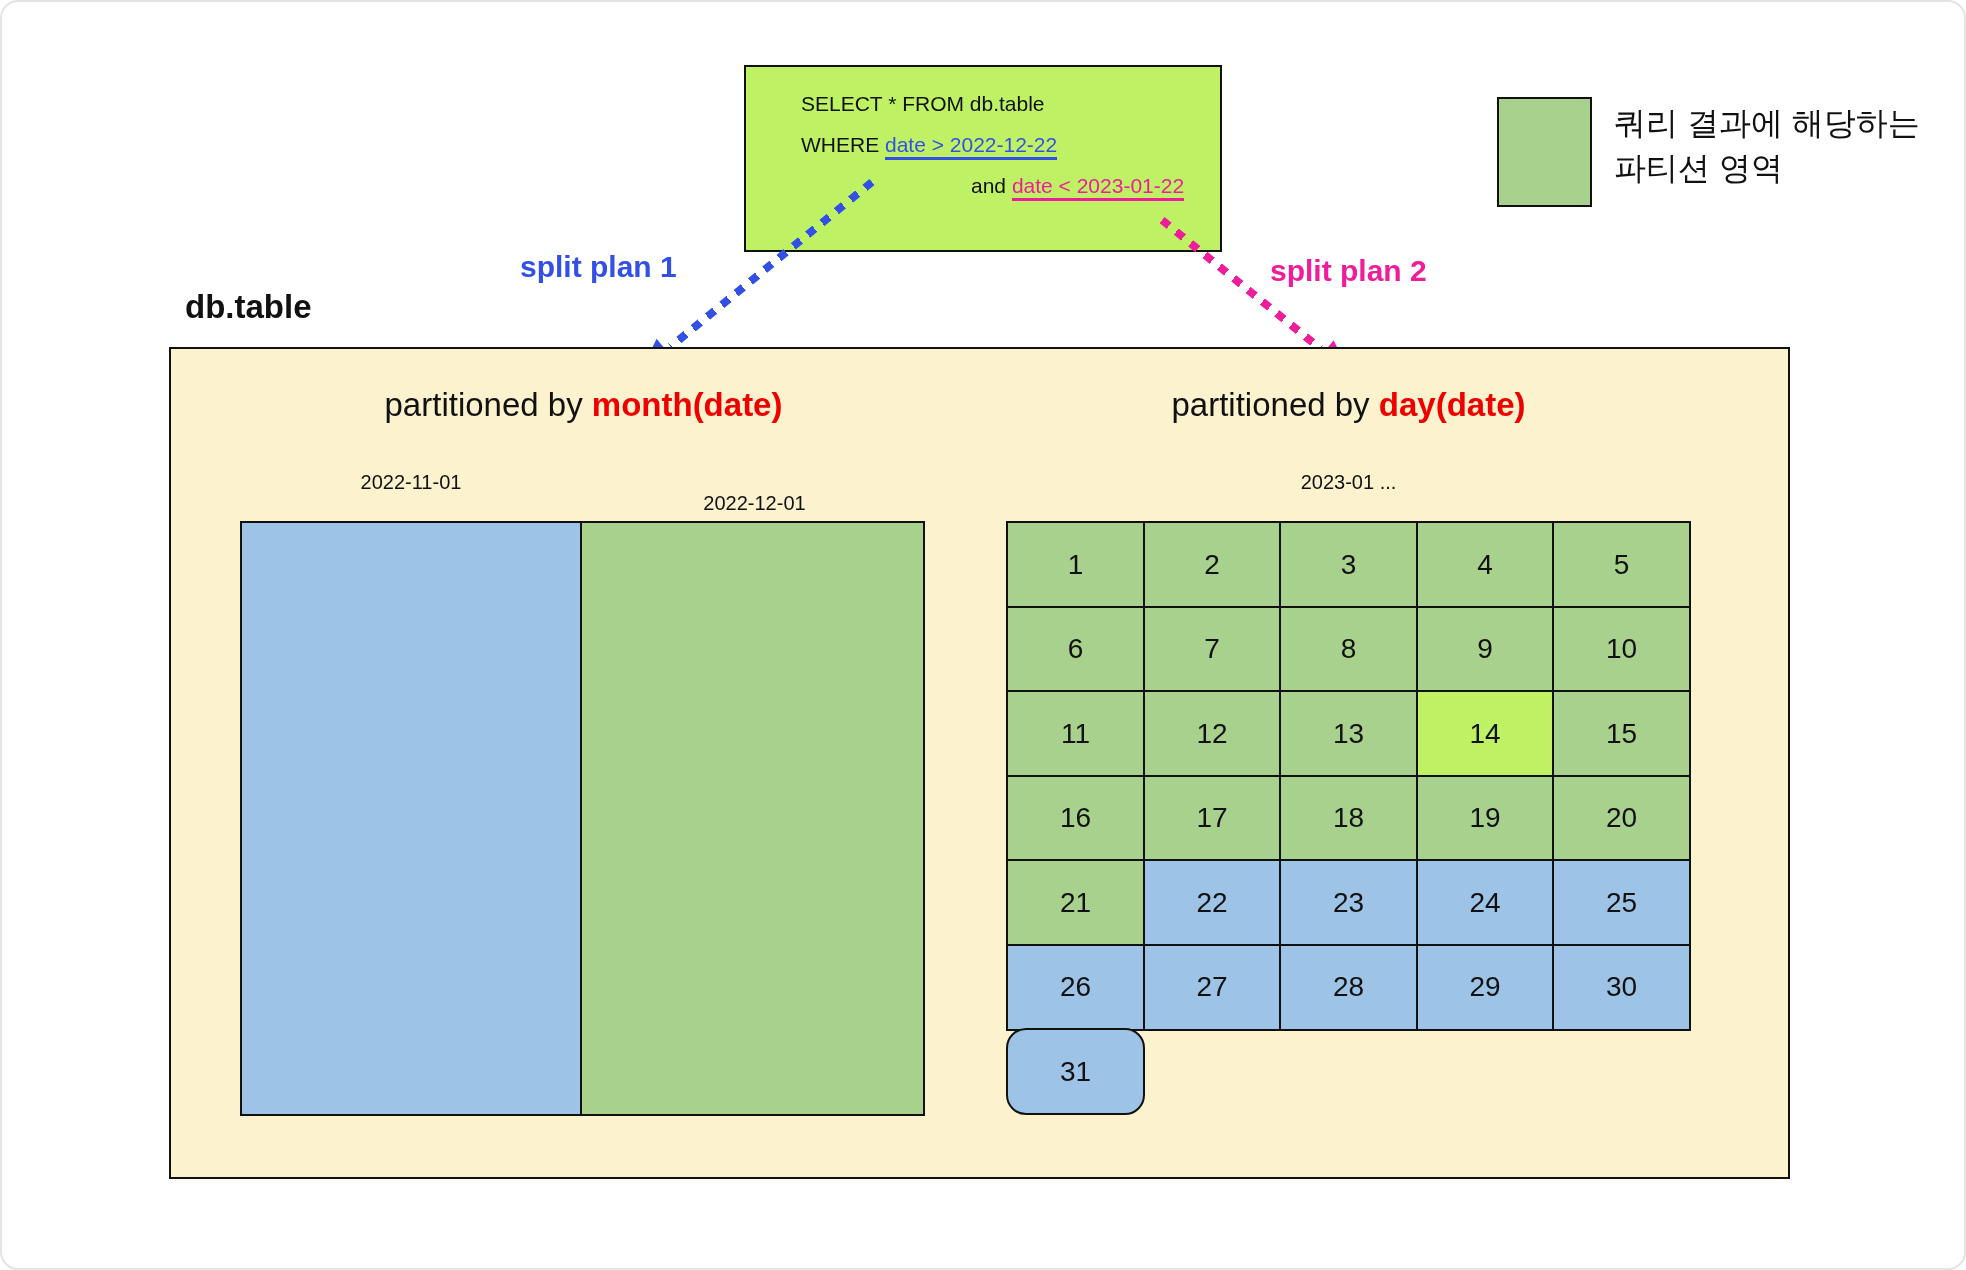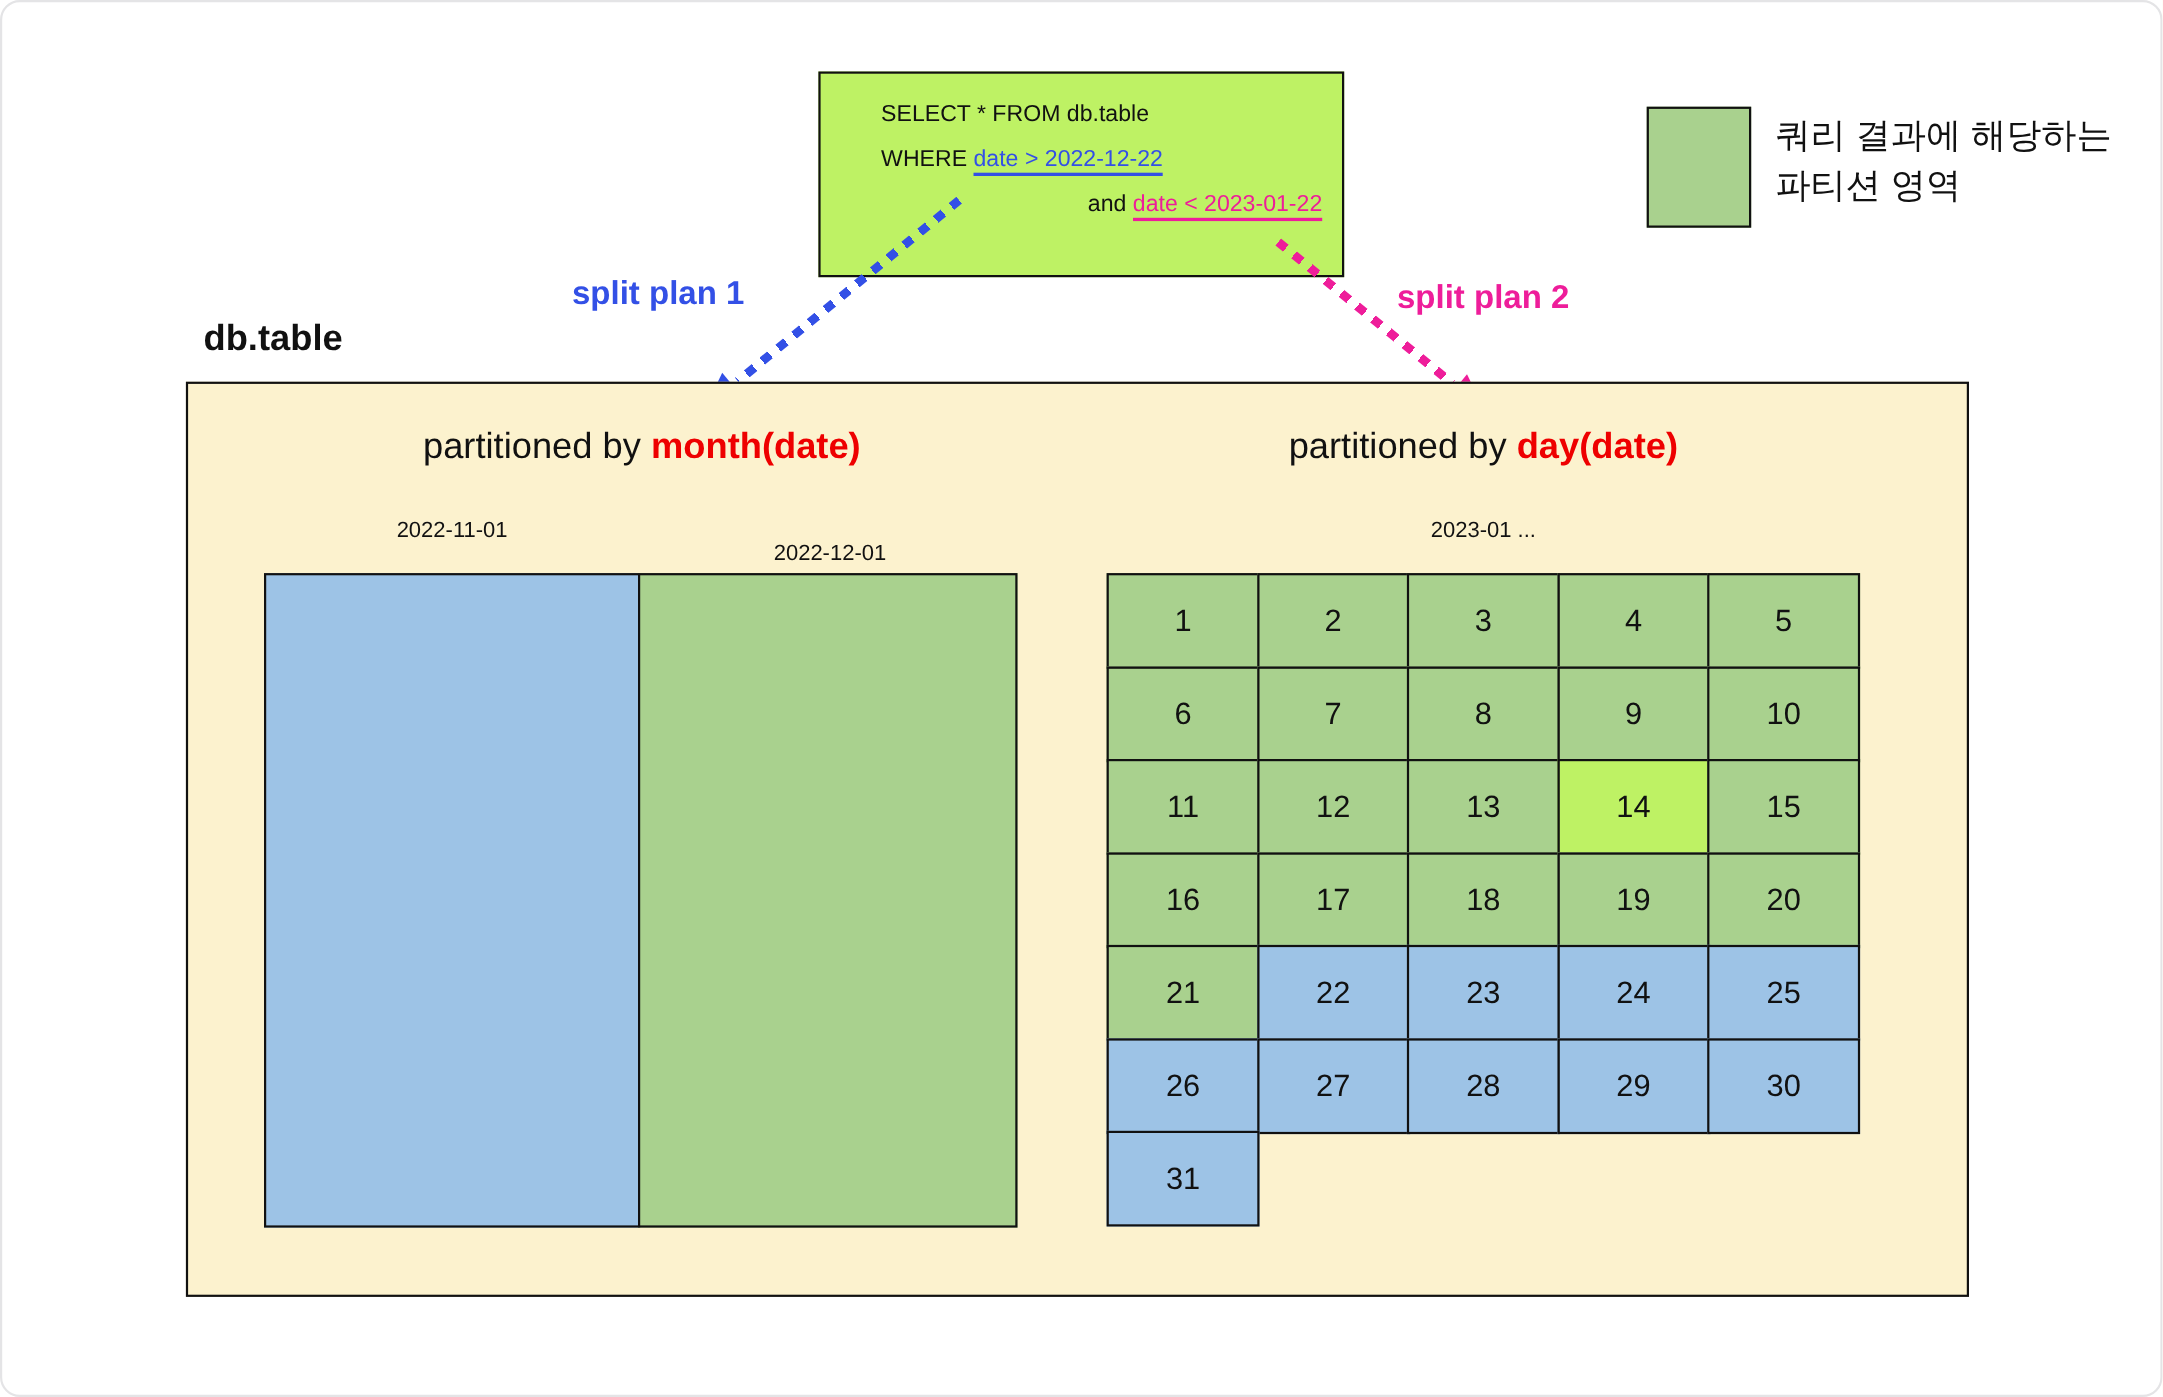--- a/index.html
+++ b/index.html
@@ -11,21 +11,21 @@
   }
 
   
   .query-box {
     position:absolute; left:742px; top:63px; width:478px; height:187px;
     box-sizing:border-box; border:2.5px solid #111; background:#bef264;
     padding:16px 0 0 55px; font-size:21px; line-height:41px; white-space:nowrap;
   }
   .cond-blue { color:var(--plan1); border-bottom:3.5px solid var(--plan1); padding-bottom:1px; }
   .cond-pink { color:var(--plan2); border-bottom:3.5px solid var(--plan2); padding-bottom:1px; }
-  .q-line3 { margin-left:170px;text-align:center; }
+  .q-line3 { margin-left:170px; }
 
   
   .legend-swatch {
     position:absolute; left:1495px; top:95px; width:95px; height:110px;
     box-sizing:border-box; border:2.5px solid #111; background:var(--result);
   }
   .legend-label {
     position:absolute; left:1612px; top:99px; font-size:32px; line-height:45px;
   }
 
@@ -161,17 +161,17 @@
         <div class="cal-cell" style="background: rgb(157, 195, 230);">25</div>
       </div>
       <div class="cal-row">
         <div class="cal-cell" style="background: rgb(157, 195, 230);">26</div>
         <div class="cal-cell" style="background: rgb(157, 195, 230);">27</div>
         <div class="cal-cell" style="background: rgb(157, 195, 230);">28</div>
         <div class="cal-cell" style="background: rgb(157, 195, 230);">29</div>
         <div class="cal-cell" style="background: rgb(157, 195, 230);">30</div>
       </div>
       <div class="cal-row">
-        <div class="cal-cell" style="background: rgb(157, 195, 230);">31</div>
+        <div class="cal-cell" style="background: rgb(157, 195, 230); border-radius: 20px;">31</div>
       </div>
     </div>
 
 </div>
 
 </body></html>

